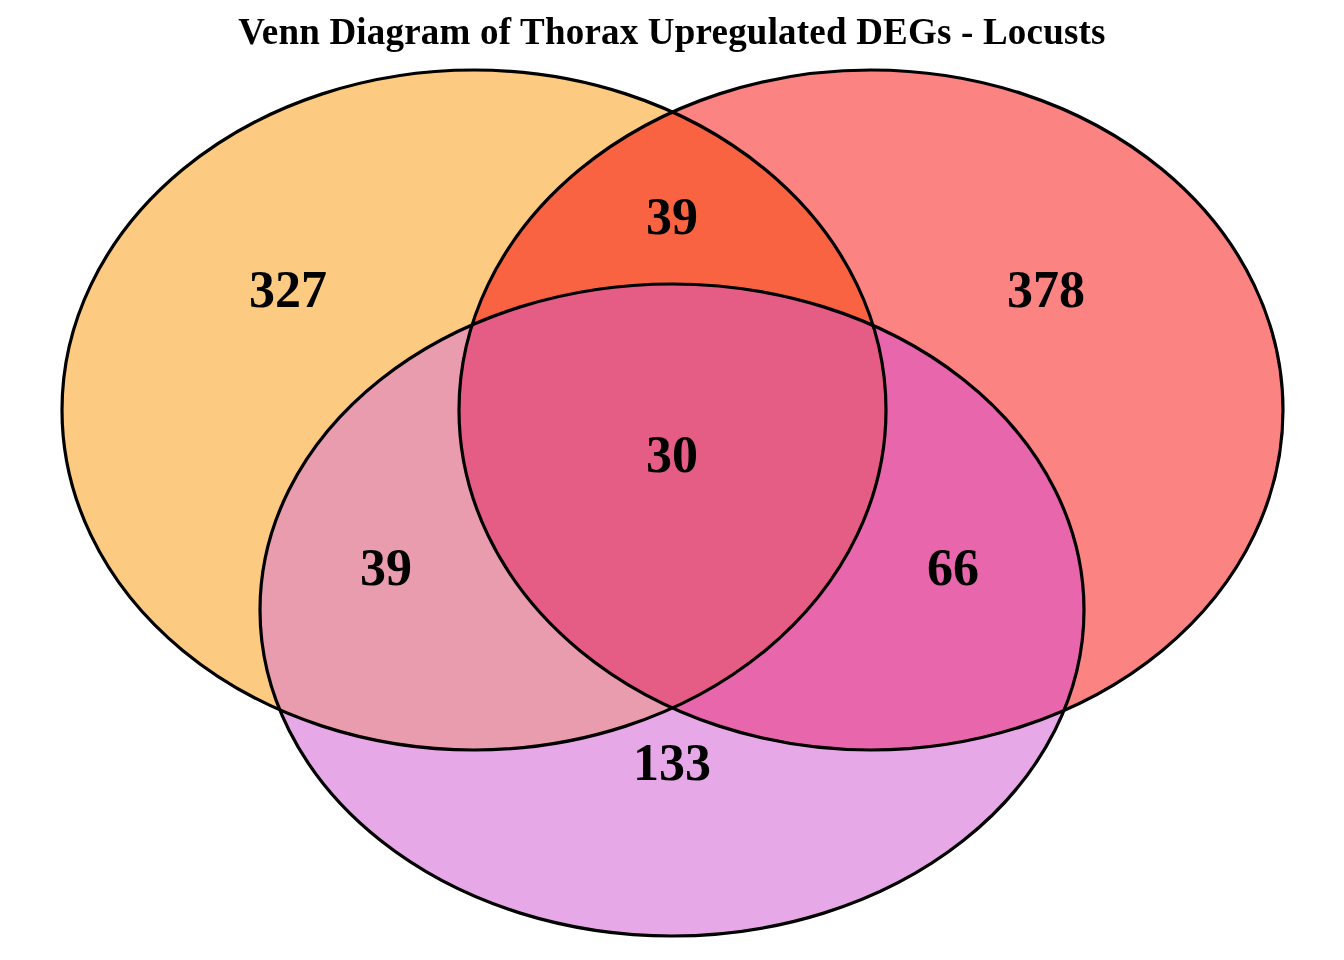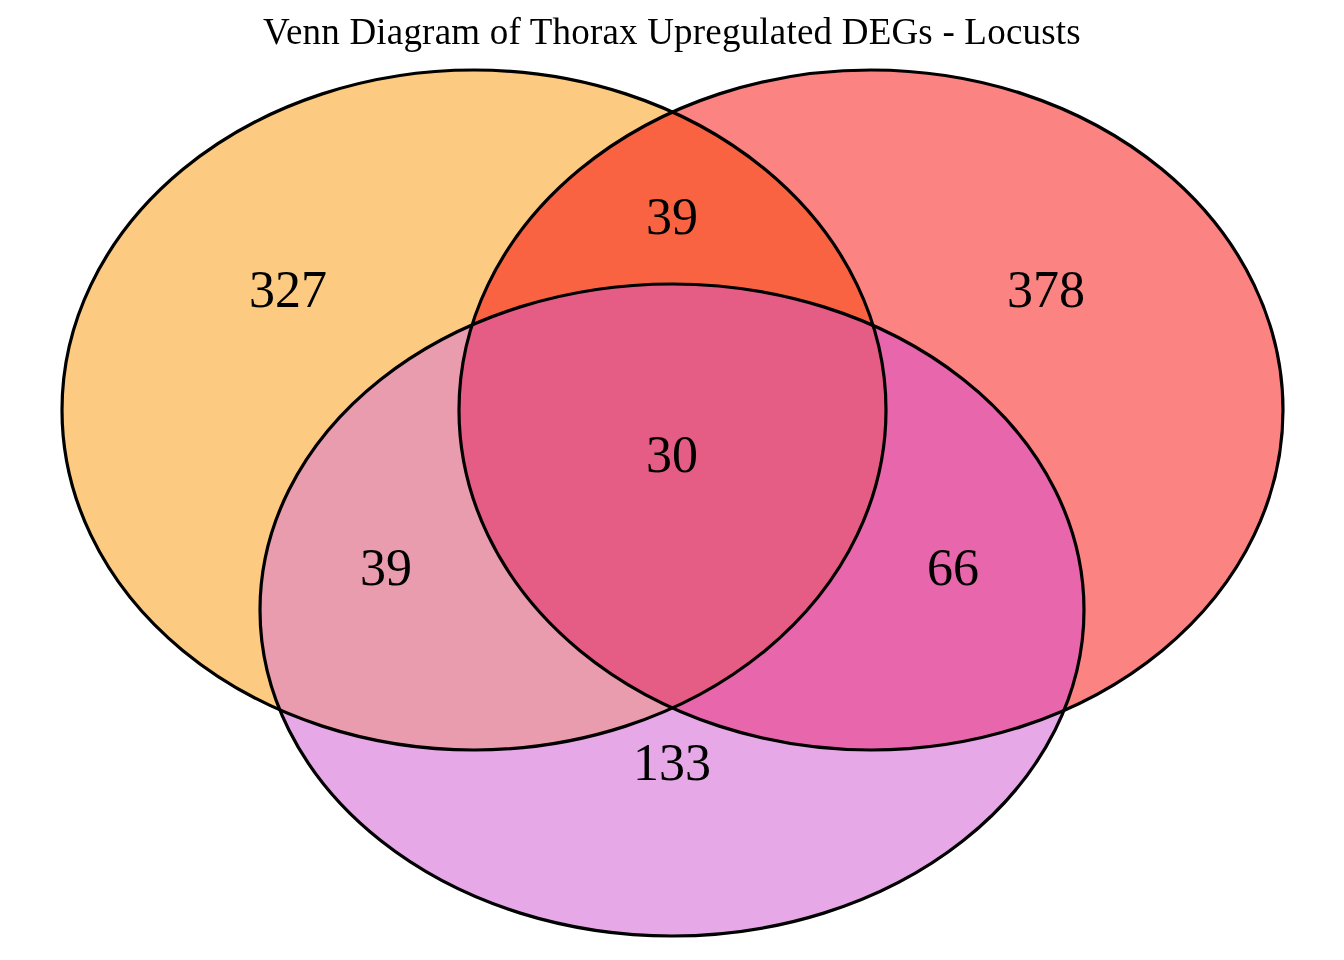--- a/index.html
+++ b/index.html
@@ -11,20 +11,21 @@
     width: 1344px;
     height: 960px;
     font-family: "Liberation Serif", "DejaVu Serif", serif;
     overflow: hidden;
   }
   #venn-page {
     position: relative;
     width: 1344px;
     height: 960px;
     background: #ffffff;
+    font-weight: bold;
   }
   #venn-title {
     position: absolute;
     top: 12px;
     left: 0;
     width: 1344px;
     text-align: center;
     font-size: 37px;
     font-family: "Liberation Serif", "DejaVu Serif", serif;
     color: #000000;

